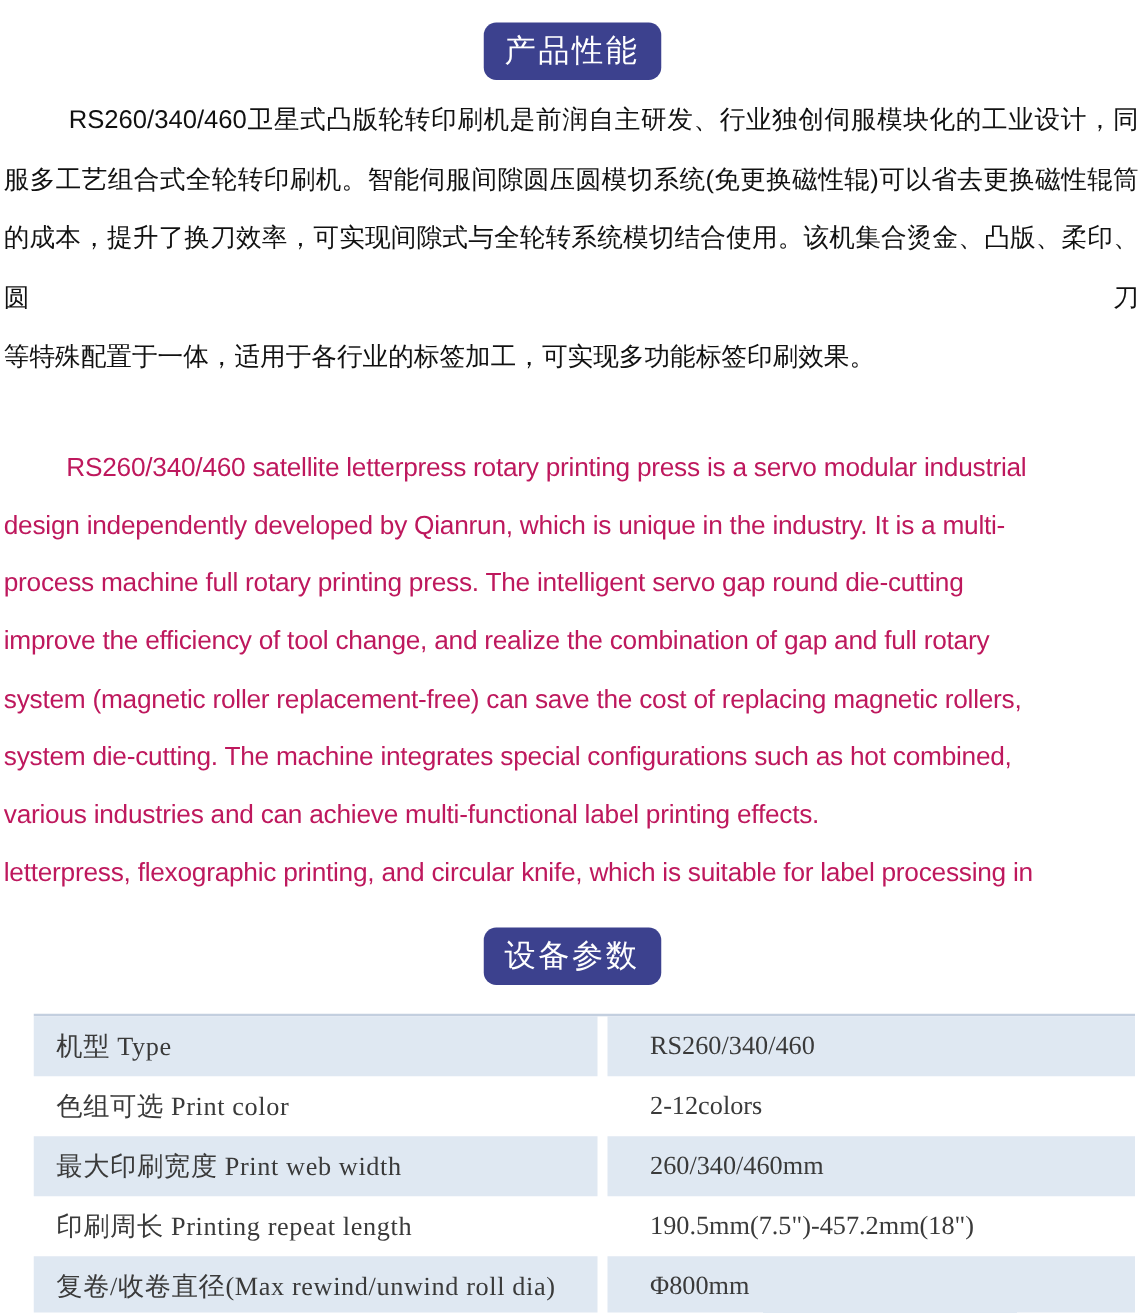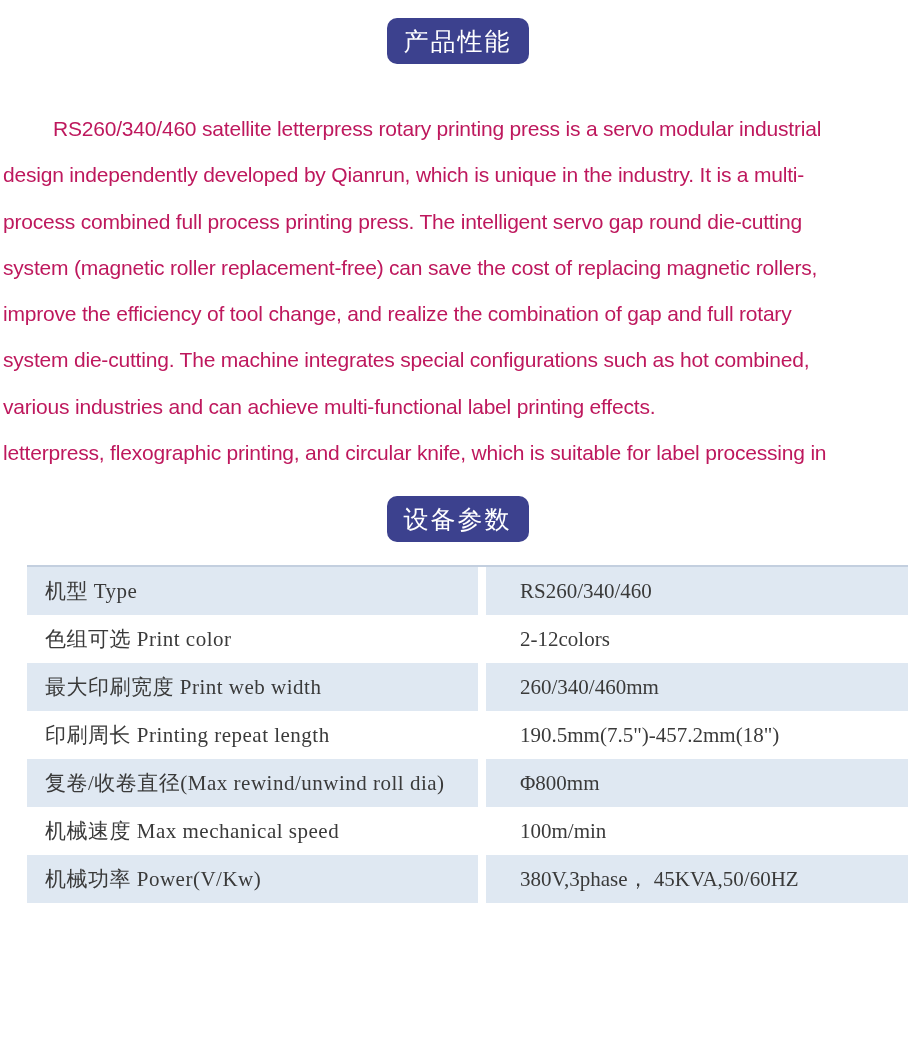--- a/index.html
+++ b/index.html
@@ -96,27 +96,33 @@
 </style>
 </head>
 <body>
 
 <div>
 
   <div class="badge">
     <span>产品性能</span>
   </div>
 
+  <div class="cn-para">
+    <div class="cn-line just indent">RS260/340/460卫星式凸版轮转印刷机是前润自主研发、行业独创伺服模块化的工业设计，同</div>
+    <div class="cn-line just">服多工艺组合式全轮转印刷机。智能伺服间隙圆压圆模切系统(免更换磁性辊)可以省去更换磁性辊筒</div>
+    <div class="cn-line just">的成本，提升了换刀效率，可实现间隙式与全轮转系统模切结合使用。该机集合烫金、凸版、柔印、圆刀</div>
+    <div class="cn-line">等特殊配置于一体，适用于各行业的标签加工，可实现多功能标签印刷效果。</div>
+  </div>
 
   <div class="en-para">
     <div class="en-line indent">RS260/340/460 satellite letterpress rotary printing press is a servo modular industrial</div>
     <div class="en-line">design independently developed by Qianrun, which is unique in the industry. It is a multi-</div>
-    <div class="en-line">process combined full process printing press. The intelligent servo gap round die-cutting</div>
+    <div class="en-line">process machine full rotary printing press. The intelligent servo gap round die-cutting</div>
+    <div class="en-line">improve the efficiency of tool change, and realize the combination of gap and full rotary</div>
     <div class="en-line">system (magnetic roller replacement-free) can save the cost of replacing magnetic rollers,</div>
-    <div class="en-line">improve the efficiency of tool change, and realize the combination of gap and full rotary</div>
     <div class="en-line">system die-cutting. The machine integrates special configurations such as hot combined,</div>
     <div class="en-line">various industries and can achieve multi-functional label printing effects.</div>
     <div class="en-line">letterpress, flexographic printing, and circular knife, which is suitable for label processing in</div>
   </div>
 
   <div class="badge second">
     <span>设备参数</span>
   </div>
 
   <div class="spec-table">

